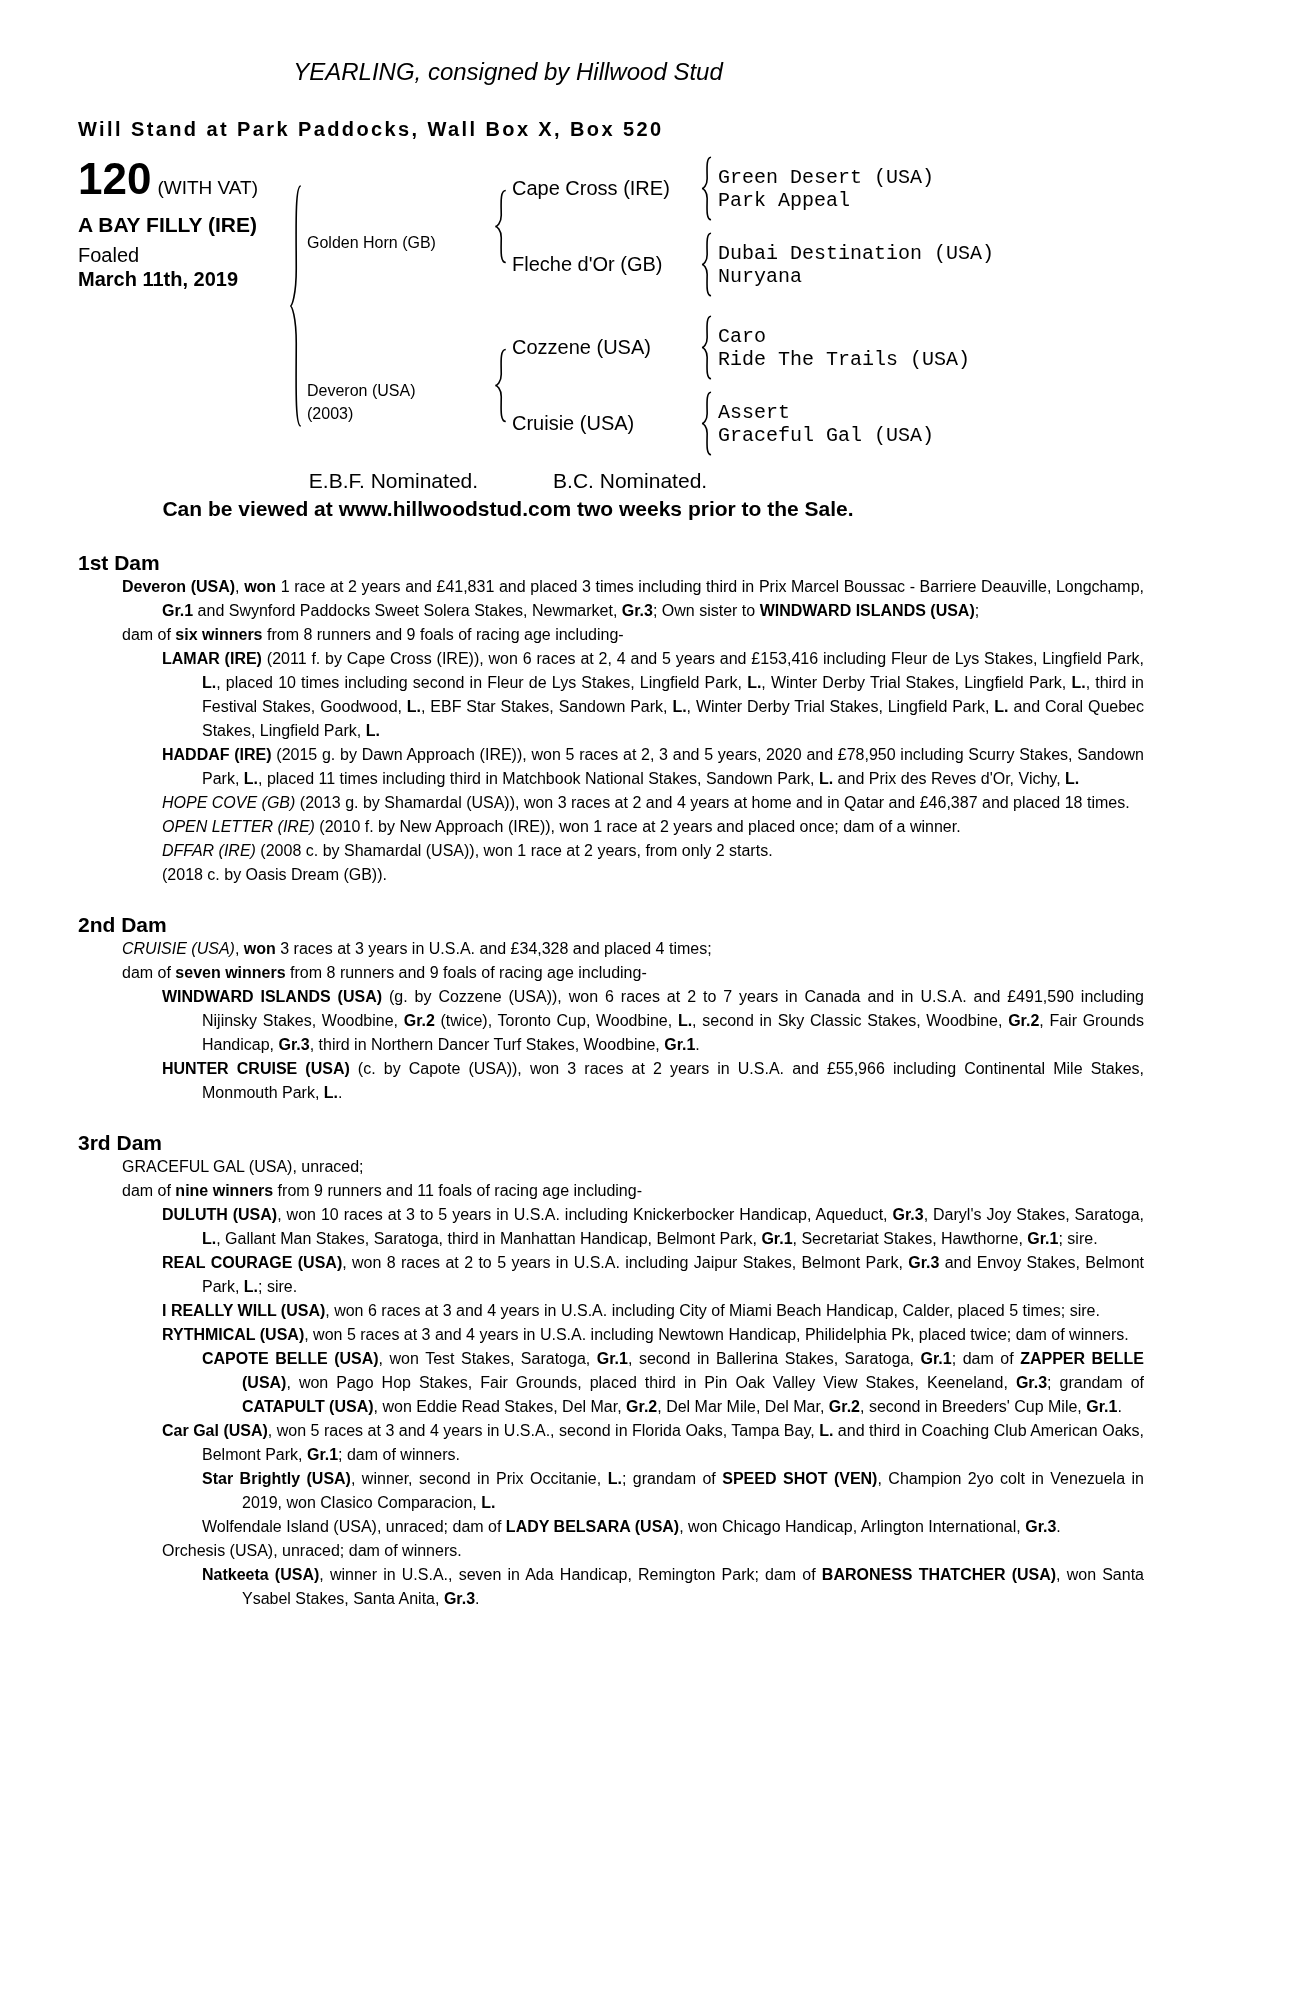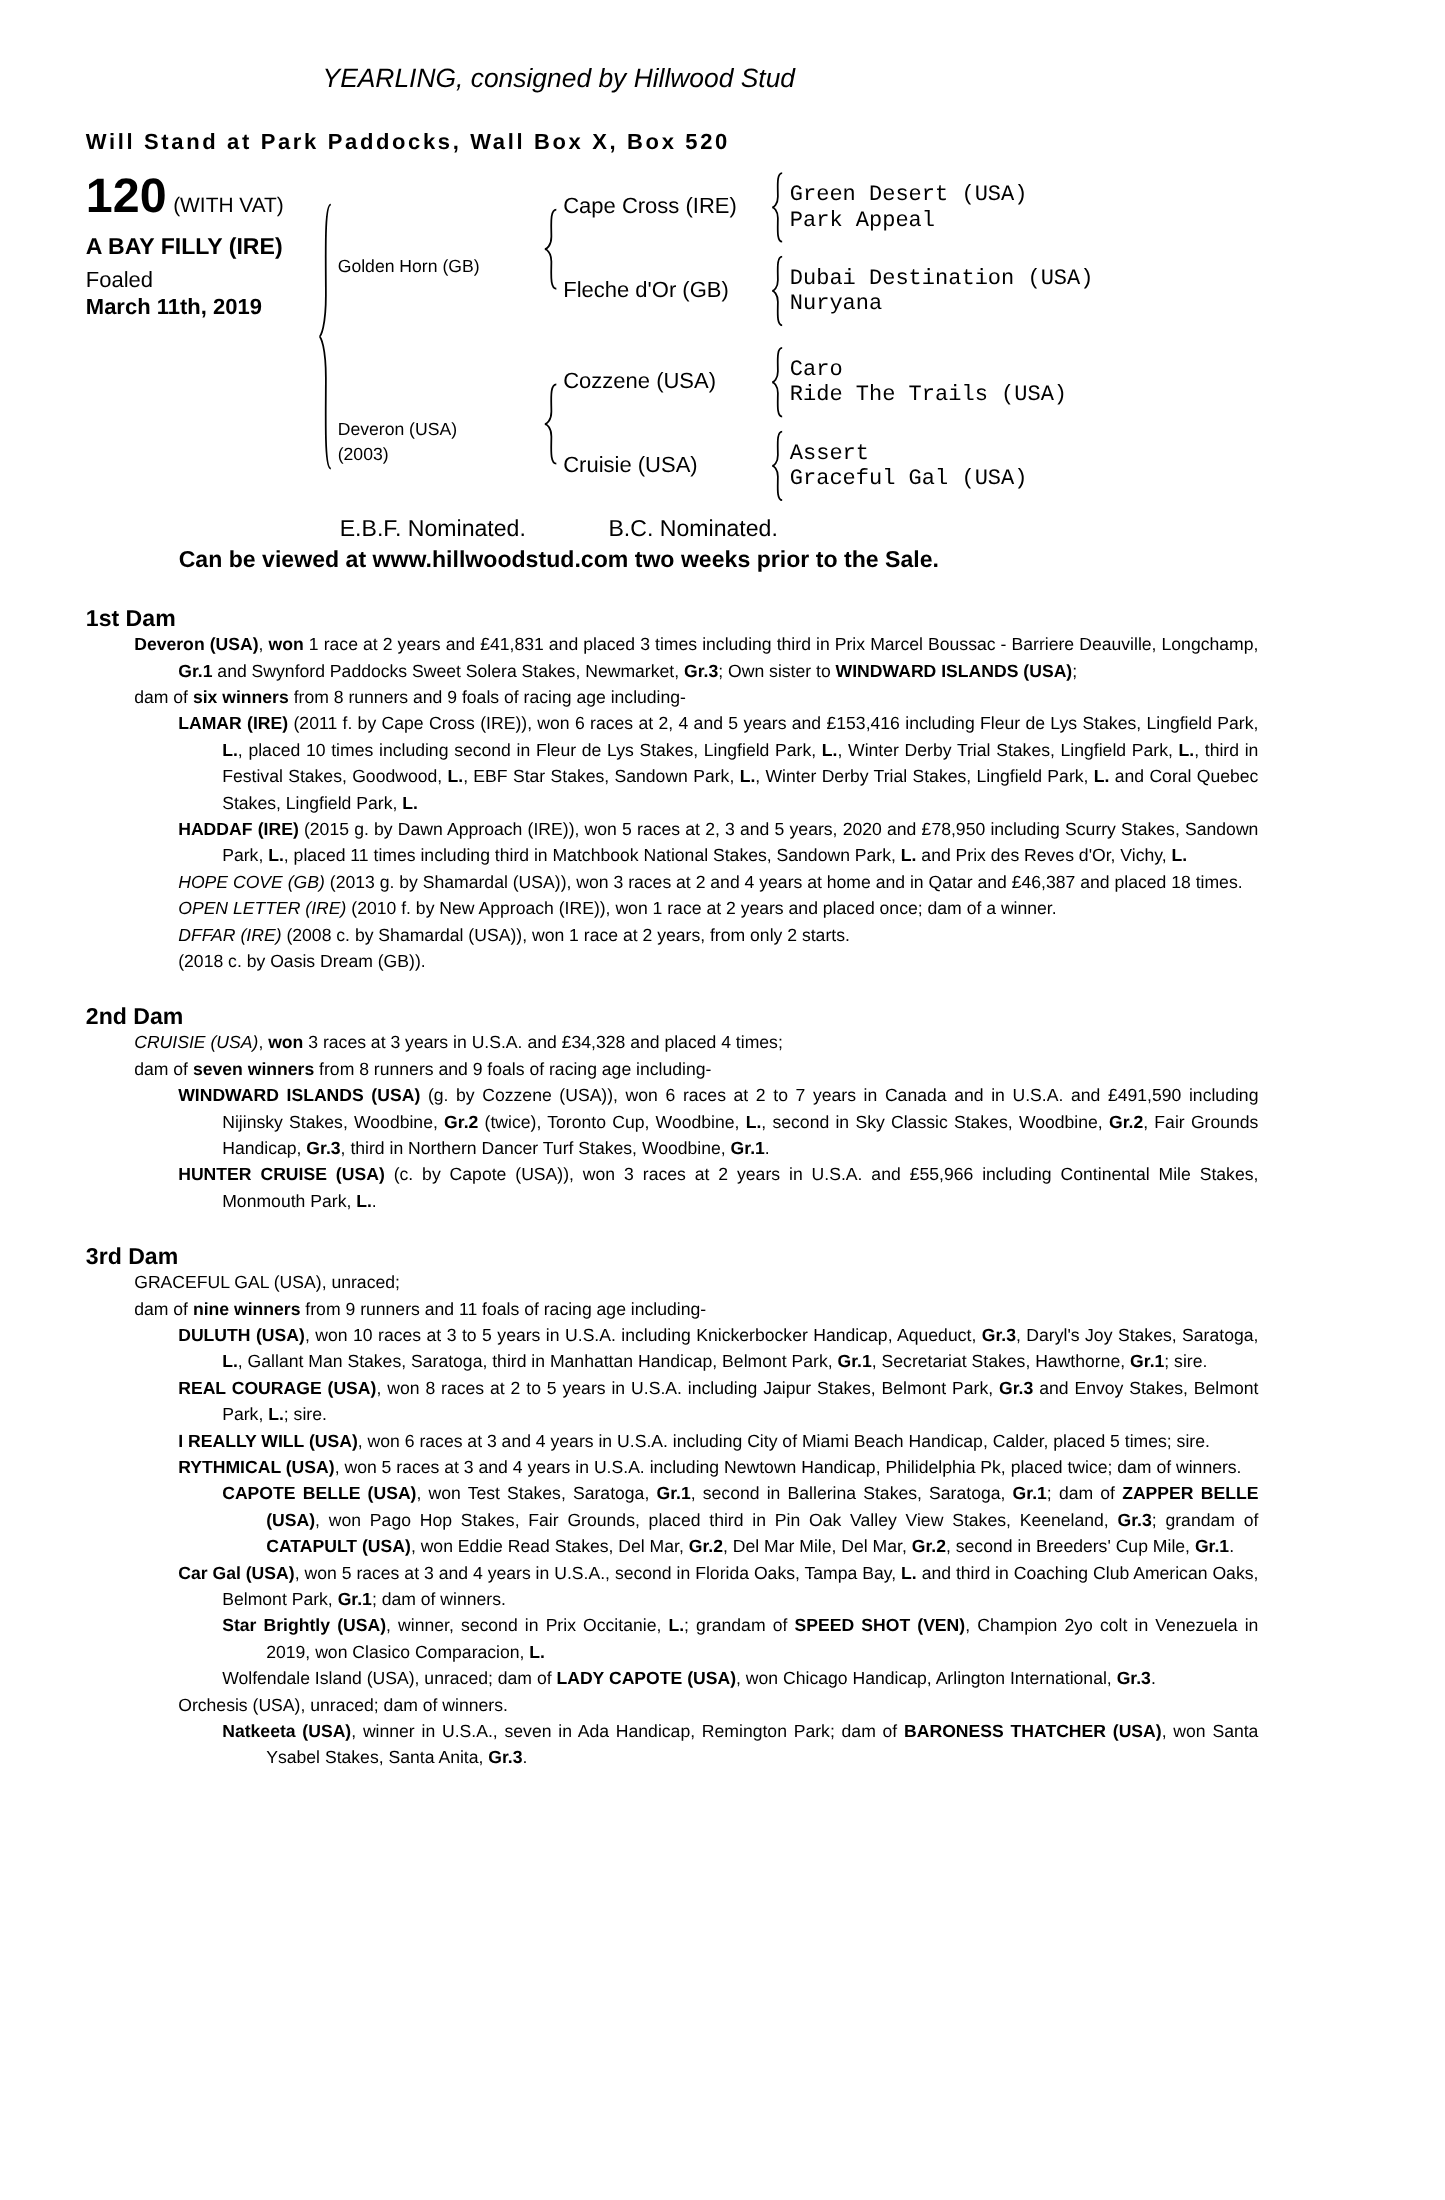--- a/index.html
+++ b/index.html
@@ -194,19 +194,19 @@
         <div class="sec-heading">3rd Dam</div>
         <div class="para ind0"><span>GRACEFUL GAL (USA), unraced;</span></div>
         <div class="para ind0"><span>dam of </span><span class="b">nine winners</span><span> from 9 runners and 11 foals of racing age including-</span></div>
         <div class="para ind1"><span class="b">DULUTH (USA)</span><span>, won 10 races at 3 to 5 years in U.S.A. including Knickerbocker Handicap, Aqueduct, </span><span class="b">Gr.3</span><span>, Daryl's Joy Stakes, Saratoga, </span><span class="b">L.</span><span>, Gallant Man Stakes, Saratoga, third in Manhattan Handicap, Belmont Park, </span><span class="b">Gr.1</span><span>, Secretariat Stakes, Hawthorne, </span><span class="b">Gr.1</span><span>; sire.</span></div>
         <div class="para ind1"><span class="b">REAL COURAGE (USA)</span><span>, won 8 races at 2 to 5 years in U.S.A. including Jaipur Stakes, Belmont Park, </span><span class="b">Gr.3</span><span> and Envoy Stakes, Belmont Park, </span><span class="b">L.</span><span>; sire.</span></div>
         <div class="para ind1"><span class="b">I REALLY WILL (USA)</span><span>, won 6 races at 3 and 4 years in U.S.A. including City of Miami Beach Handicap, Calder, placed 5 times; sire.</span></div>
         <div class="para ind1"><span class="b">RYTHMICAL (USA)</span><span>, won 5 races at 3 and 4 years in U.S.A. including Newtown Handicap, Philidelphia Pk, placed twice; dam of winners.</span></div>
         <div class="para ind2"><span class="b">CAPOTE BELLE (USA)</span><span>, won Test Stakes, Saratoga, </span><span class="b">Gr.1</span><span>, second in Ballerina Stakes, Saratoga, </span><span class="b">Gr.1</span><span>; dam of </span><span class="b">ZAPPER BELLE (USA)</span><span>, won Pago Hop Stakes, Fair Grounds, placed third in Pin Oak Valley View Stakes, Keeneland, </span><span class="b">Gr.3</span><span>; grandam of </span><span class="b">CATAPULT (USA)</span><span>, won Eddie Read Stakes, Del Mar, </span><span class="b">Gr.2</span><span>, Del Mar Mile, Del Mar, </span><span class="b">Gr.2</span><span>, second in Breeders' Cup Mile, </span><span class="b">Gr.1</span><span>.</span></div>
         <div class="para ind1"><span class="b">Car Gal (USA)</span><span>, won 5 races at 3 and 4 years in U.S.A., second in Florida Oaks, Tampa Bay, </span><span class="b">L.</span><span> and third in Coaching Club American Oaks, Belmont Park, </span><span class="b">Gr.1</span><span>; dam of winners.</span></div>
         <div class="para ind2"><span class="b">Star Brightly (USA)</span><span>, winner, second in Prix Occitanie, </span><span class="b">L.</span><span>; grandam of </span><span class="b">SPEED SHOT (VEN)</span><span>, Champion 2yo colt in Venezuela in 2019, won Clasico Comparacion, </span><span class="b">L.</span></div>
-        <div class="para ind2"><span>Wolfendale Island (USA), unraced; dam of </span><span class="b">LADY CAPOTE (USA)</span><span>, won Chicago Handicap, Arlington International, </span><span class="b">Gr.3</span><span>.</span></div>
+        <div class="para ind2"><span>Wolfendale Island (USA), unraced; dam of </span><span class="b">LADY BELSARA (USA)</span><span>, won Chicago Handicap, Arlington International, </span><span class="b">Gr.3</span><span>.</span></div>
         <div class="para ind1"><span>Orchesis (USA), unraced; dam of winners.</span></div>
         <div class="para ind2"><span class="b">Natkeeta (USA)</span><span>, winner in U.S.A., seven in Ada Handicap, Remington Park; dam of </span><span class="b">BARONESS THATCHER (USA)</span><span>, won Santa Ysabel Stakes, Santa Anita, </span><span class="b">Gr.3</span><span>.</span></div>
       </section>
     </div>
 
 </div>
 
 </body></html>

